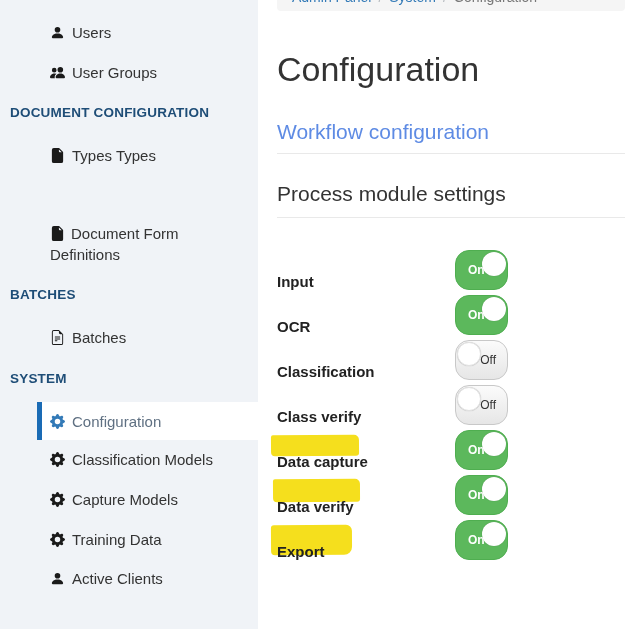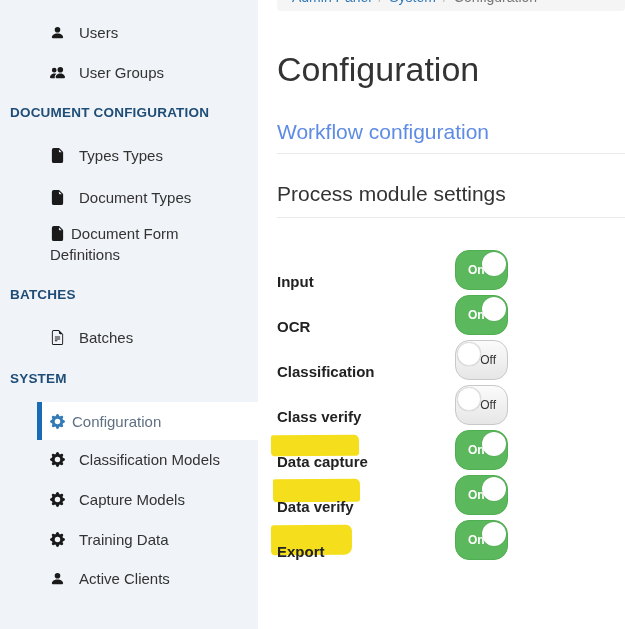--- a/index.html
+++ b/index.html
@@ -3,21 +3,21 @@
 <meta charset="utf-8">
 <style>
   * { margin:0; padding:0; box-sizing:border-box; }
   html,body { width:625px; height:629px; overflow:hidden;
     font-family:"Liberation Sans","DejaVu Sans",sans-serif; background:#fff; }
 
   
   .sidebar { position:absolute; left:0; top:0; width:258px; height:629px;
     background:#f0f3f7; }
   .side-item { position:absolute; left:50px; font-size:15px; color:#333;
-    white-space:nowrap; cursor:pointer; display:flex; align-items:center; gap:14px; }
+    white-space:nowrap; cursor:pointer; display:flex; align-items:center; gap:7px; }
   .side-item svg { width:15px; height:15px; flex:0 0 auto; fill:#1a1a1a; }
   .side-item.wrap { white-space:normal; width:172px; display:block; line-height:21px; }
   .side-item.wrap svg { display:inline-block; vertical-align:-2px; margin-right:6px; }
   .side-header { position:absolute; left:10px; font-size:13.5px; font-weight:bold;
     color:#1e4d77; letter-spacing:.2px; white-space:nowrap; }
   .side-active { position:absolute; left:37px; right:0; height:38px;
     background:#ffffff; border-left:5px solid #1a6bb5; display:flex;
     align-items:center; padding-left:8px; gap:7px; cursor:pointer;
     font-size:15px; color:#5f7082; }
   .side-active svg { width:15px; height:15px; fill:#337ab7; }
@@ -86,26 +86,20 @@
 
   <div class="side-header" style="top:105px">DOCUMENT CONFIGURATION</div>
 
   <div class="side-item" style="top:147px">
     <svg viewBox="0 0 16 16">
         <path d="M9.293 0H4a2 2 0 0 0-2 2v12a2 2 0 0 0 2 2h8a2 2 0 0 0 2-2V4.707A1 1 0 0 0 13.707 4L10 .293A1 1 0 0 0 9.293 0zM9.5 3.5v-2l3 3h-2a1 1 0 0 1-1-1z"></path>
       </svg>
     <span>Types Types</span>
   </div>
 
-  <div class="side-item" style="top:189px">
-    <svg viewBox="0 0 16 16">
-        <path d="M9.293 0H4a2 2 0 0 0-2 2v12a2 2 0 0 0 2 2h8a2 2 0 0 0 2-2V4.707A1 1 0 0 0 13.707 4L10 .293A1 1 0 0 0 9.293 0zM9.5 3.5v-2l3 3h-2a1 1 0 0 1-1-1z"></path>
-      </svg>
-    <span>Document Types</span>
-  </div>
 
   <div class="side-item wrap" style="top:223px">
     <svg viewBox="0 0 16 16">
         <path d="M9.293 0H4a2 2 0 0 0-2 2v12a2 2 0 0 0 2 2h8a2 2 0 0 0 2-2V4.707A1 1 0 0 0 13.707 4L10 .293A1 1 0 0 0 9.293 0zM9.5 3.5v-2l3 3h-2a1 1 0 0 1-1-1z"></path>
       </svg><span>Document Form Definitions</span>
   </div>
 
   <div class="side-header" style="top:287px">BATCHES</div>
 
   <div class="side-item" style="top:329px">

